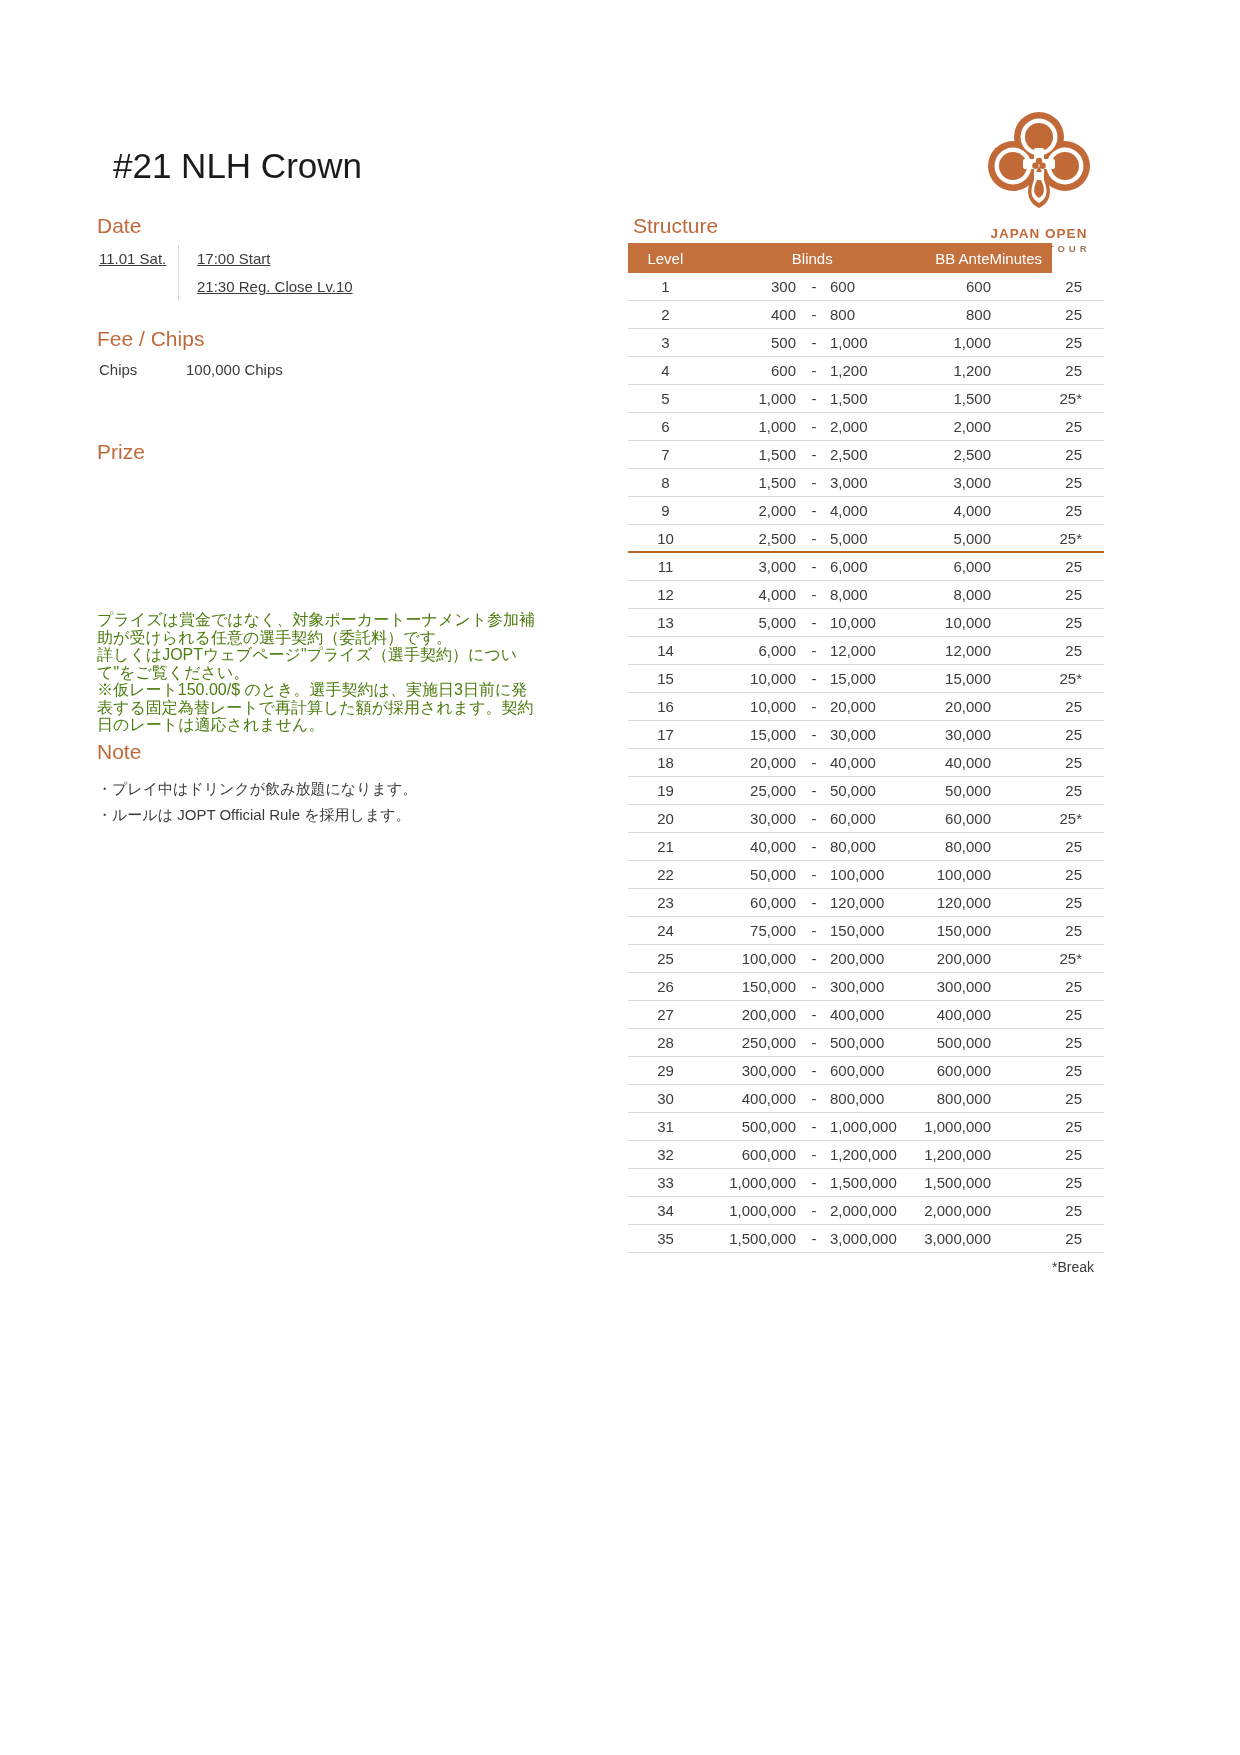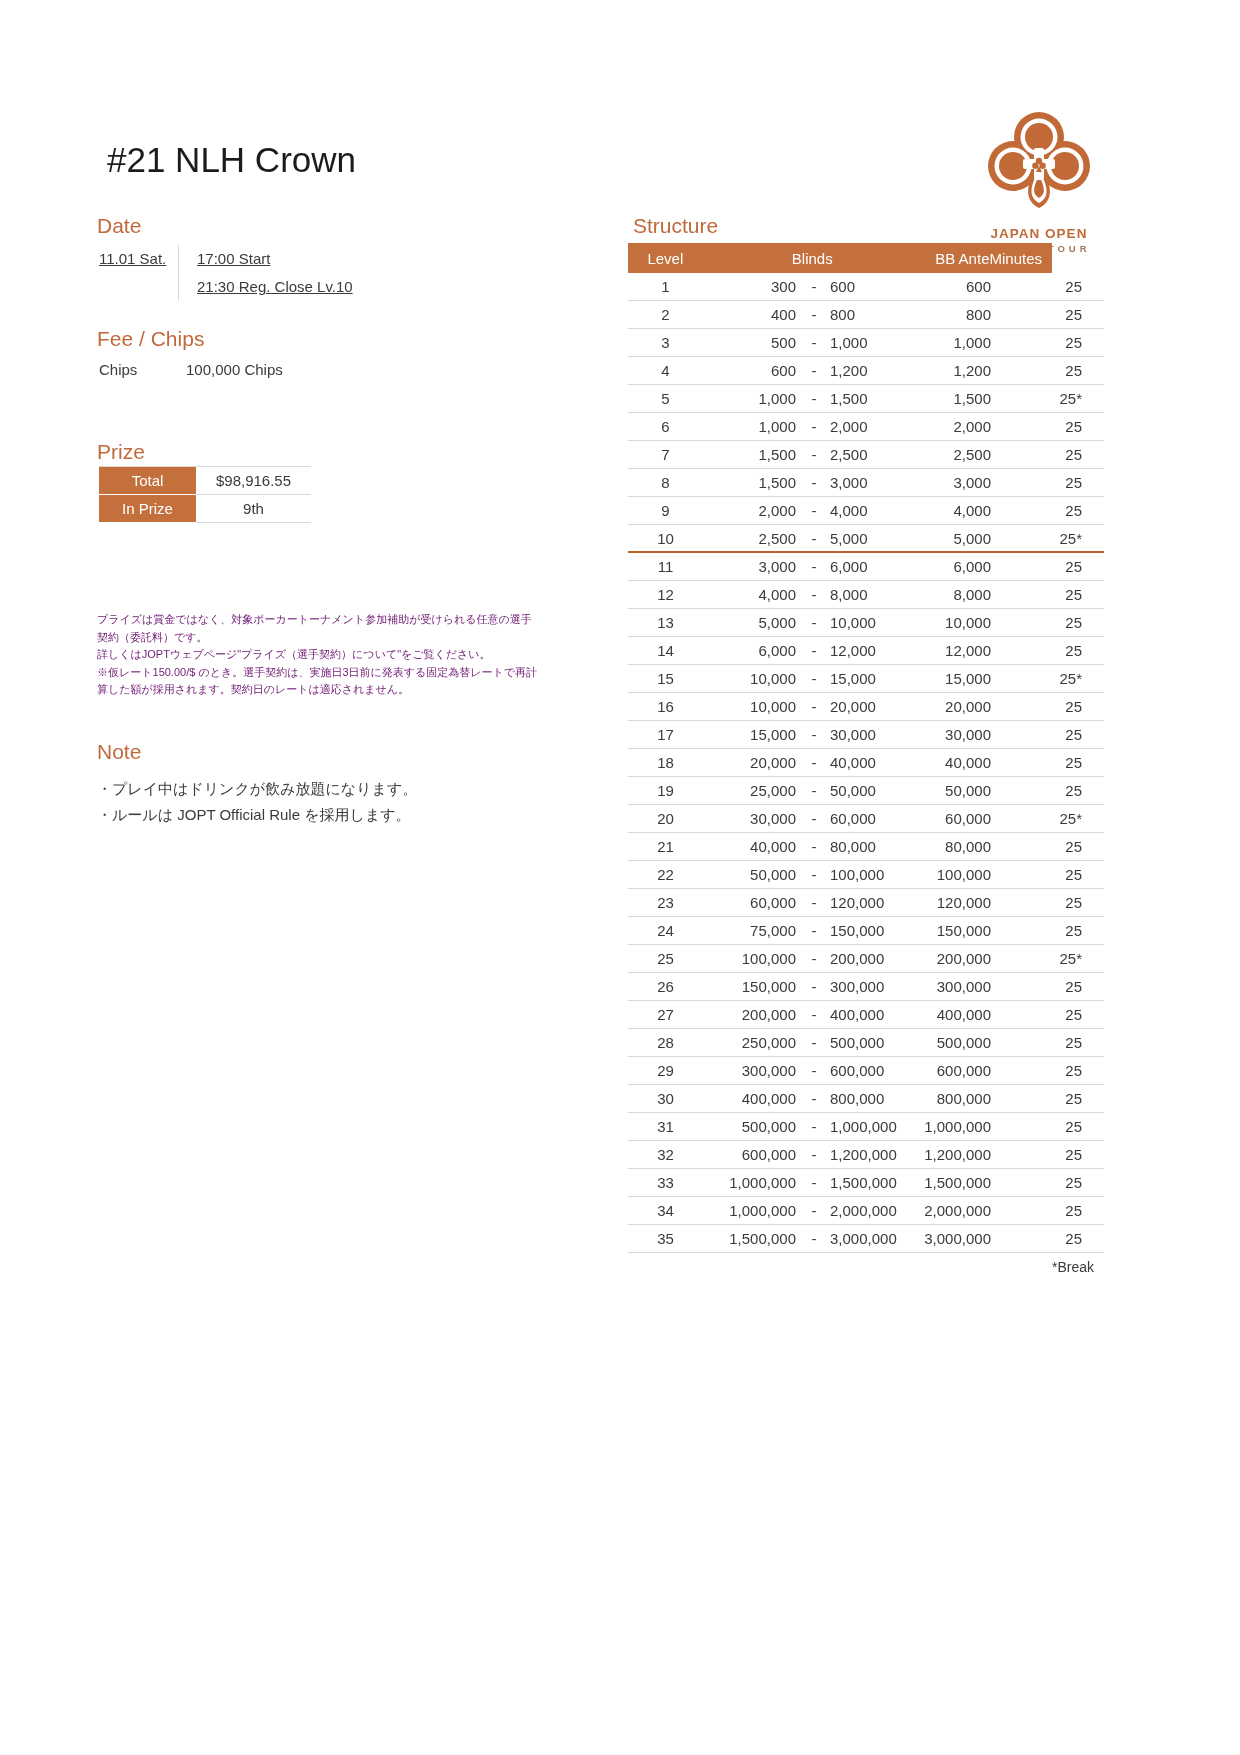--- a/index.html
+++ b/index.html
@@ -8,21 +8,21 @@
     width: 1240px; height: 1755px;
     font-family: "Liberation Sans", sans-serif;
     color: #404040;
     position: relative;
     overflow: hidden;
   }
   .page { position: absolute; inset: 0; background: #fff; }
 
   .page-title {
     position: absolute; left: 97px; top: 130px;
-    font-size: 35px; font-weight: 400; color: #1b1b1b; margin: 10px;
+    font-size: 35px; font-weight: 400; color: #1b1b1b; margin: 16px;
   }
 
   .sec-h {
     position: absolute; margin: 0;
     font-size: 21px; font-weight: 400; color: #C0693B;
   }
   .date-h { left: 97px; top: 214px; }
   .fee-h { left: 97px; top: 327px; }
   .prize-h { left: 97px; top: 440px; }
   .note-h { left: 97px; top: 740px; }
@@ -43,21 +43,21 @@
   .prize-table { position: absolute; left: 99px; top: 466px; border-top: 1px solid #D9D9D9; font-size: 15px; }
   .prize-row { display: flex; height: 28px; border-bottom: 1px solid #D9D9D9; }
   .prize-row .pl {
     width: 97px; background: #C4703C; color: #fff;
     display: flex; align-items: center; justify-content: center;
     border-bottom: 1px solid #fff; margin-bottom: -1px;
   }
   .prize-row .pv { width: 115px; display: flex; align-items: center; justify-content: center; color: #3b3b3b; }
 
   
-  .prize-note { position: absolute; left: 97px; top: 611px; width: 442px; font-size: 11px; line-height: 17.5px; color: #701a75; }
+  .prize-note { position: absolute; left: 97px; top: 611px; width: 442px; font-size: 16px; line-height: 17.5px; color: #4d7c0f; }
   .prize-note p { margin: 0; }
 
   
   .note-body { position: absolute; left: 97px; top: 776px; font-size: 15px; line-height: 26px; color: #3b3b3b; }
 
   
   .sthead {
     position: absolute; left: 628px; top: 243px; width: 424px; height: 30px;
     background: #C4703C; color: #fff; font-size: 15px;
     display: flex; align-items: center;
@@ -141,30 +141,20 @@
 
   <h2 class="sec-h fee-h">Fee / Chips</h2>
   <div class="fee-body">
     <div class="fee-row">
       <span class="fee-label">Chips</span>
       <span class="fee-value">100,000 Chips</span>
     </div>
   </div>
 
   <h2 class="sec-h prize-h">Prize</h2>
-  <div class="prize-table">
-    <div class="prize-row">
-      <span class="pl">Total</span>
-      <span class="pv">$98,916.55</span>
-    </div>
-    <div class="prize-row">
-      <span class="pl">In Prize</span>
-      <span class="pv">9th</span>
-    </div>
-  </div>
 
   <div class="prize-note">
     <p>プライズは賞金ではなく、対象ポーカートーナメント参加補助が受けられる任意の選手契約（委託料）です。</p>
     <p>詳しくはJOPTウェブページ"プライズ（選手契約）について"をご覧ください。</p>
     <p>※仮レート150.00/$ のとき。選手契約は、実施日3日前に発表する固定為替レートで再計算した額が採用されます。契約日のレートは適応されません。</p>
   </div>
 
   <h2 class="sec-h note-h">Note</h2>
   <div class="note-body">
     <div>・プレイ中はドリンクが飲み放題になります。</div>

